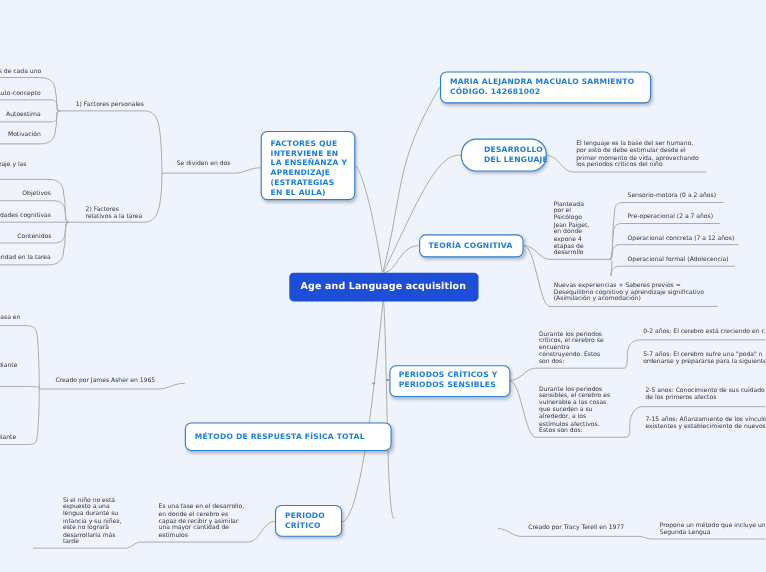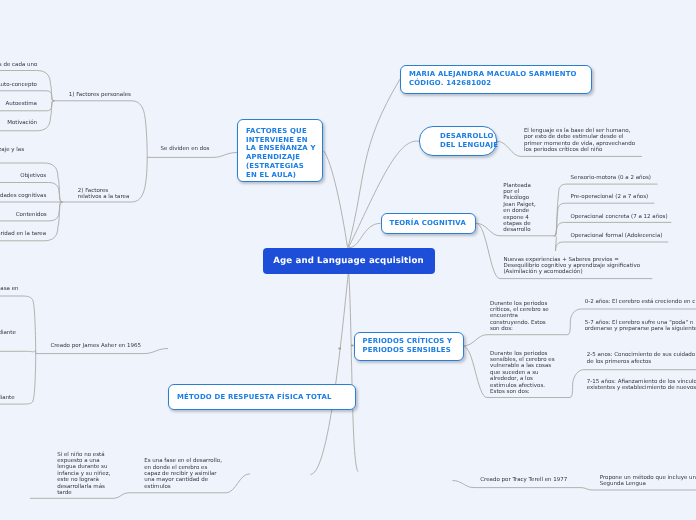--- a/index.html
+++ b/index.html
@@ -106,20 +106,24 @@
 LA ENSEÑANZA Y
 APRENDIZAJE
 (ESTRATEGIAS
 EN EL AULA)</span>
   </div>
 
   <div class="node topic" style="left:168px;top:338px;width:188px;height:21px;padding:12px 8px;margin-top:46px;">
     <span>MÉTODO DE RESPUESTA FÍSICA TOTAL</span>
   </div>
 
+  <div class="node topic" style="left:250px;top:459px;width:60.5px;height:29px;padding:0 8px;">
+    <span>PERIODO
+CRÍTICO</span>
+  </div>
 
 
   <div class="lbl" style="left:523.9px;top:127.9px;">El lenguaje es la base del ser humano,
 por esto de debe estimular desde el
 primer momento de vida, aprovechando
 los periodos críticos del niño</div>
   <div class="lbl" style="left:503.3px;top:182.5px;">Planteada
 por el
 Psicólogo
 Jean Paiget,

